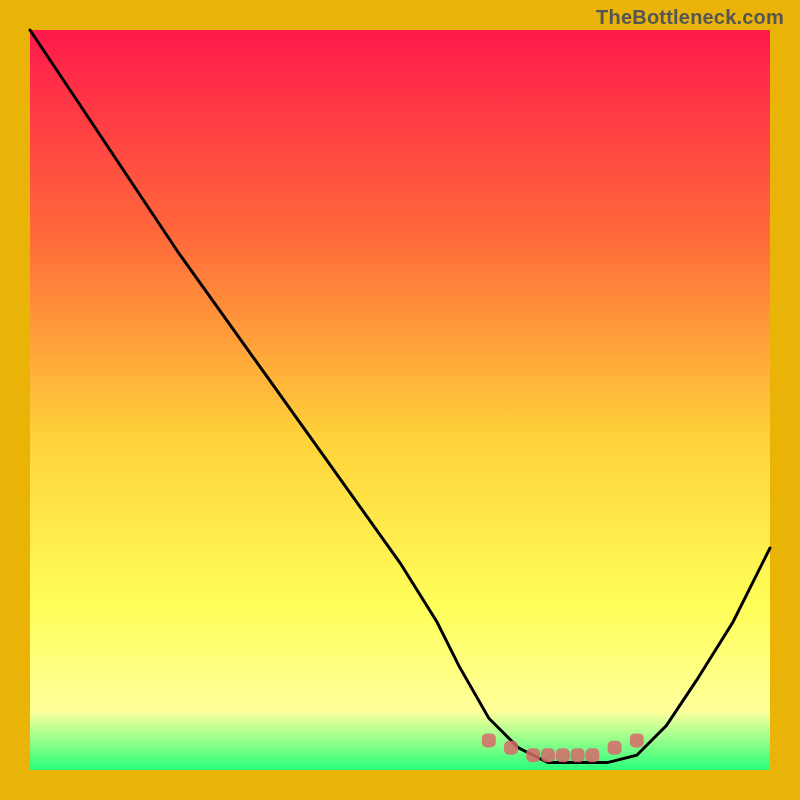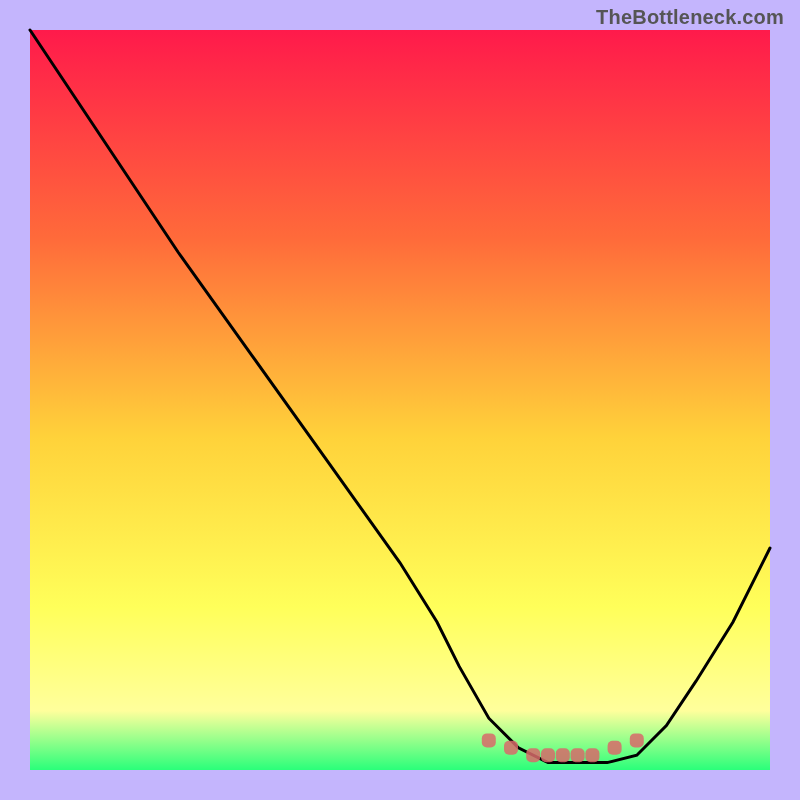--- a/index.html
+++ b/index.html
@@ -7,21 +7,21 @@
     padding: 0;
     width: 800px;
     height: 800px;
     background: #000;
     overflow: hidden;
     font-family: Arial, Helvetica, sans-serif;
   }
   .frame {
     width: 800px;
     height: 800px;
-    background: #c4b5fd;
+    background: #eab308;
     position: relative;
   }
   .watermark {
     position: absolute;
     top: 6px;
     right: 16px;
     font-size: 20px;
     font-weight: bold;
     color: #555;
     letter-spacing: 0.2px;

